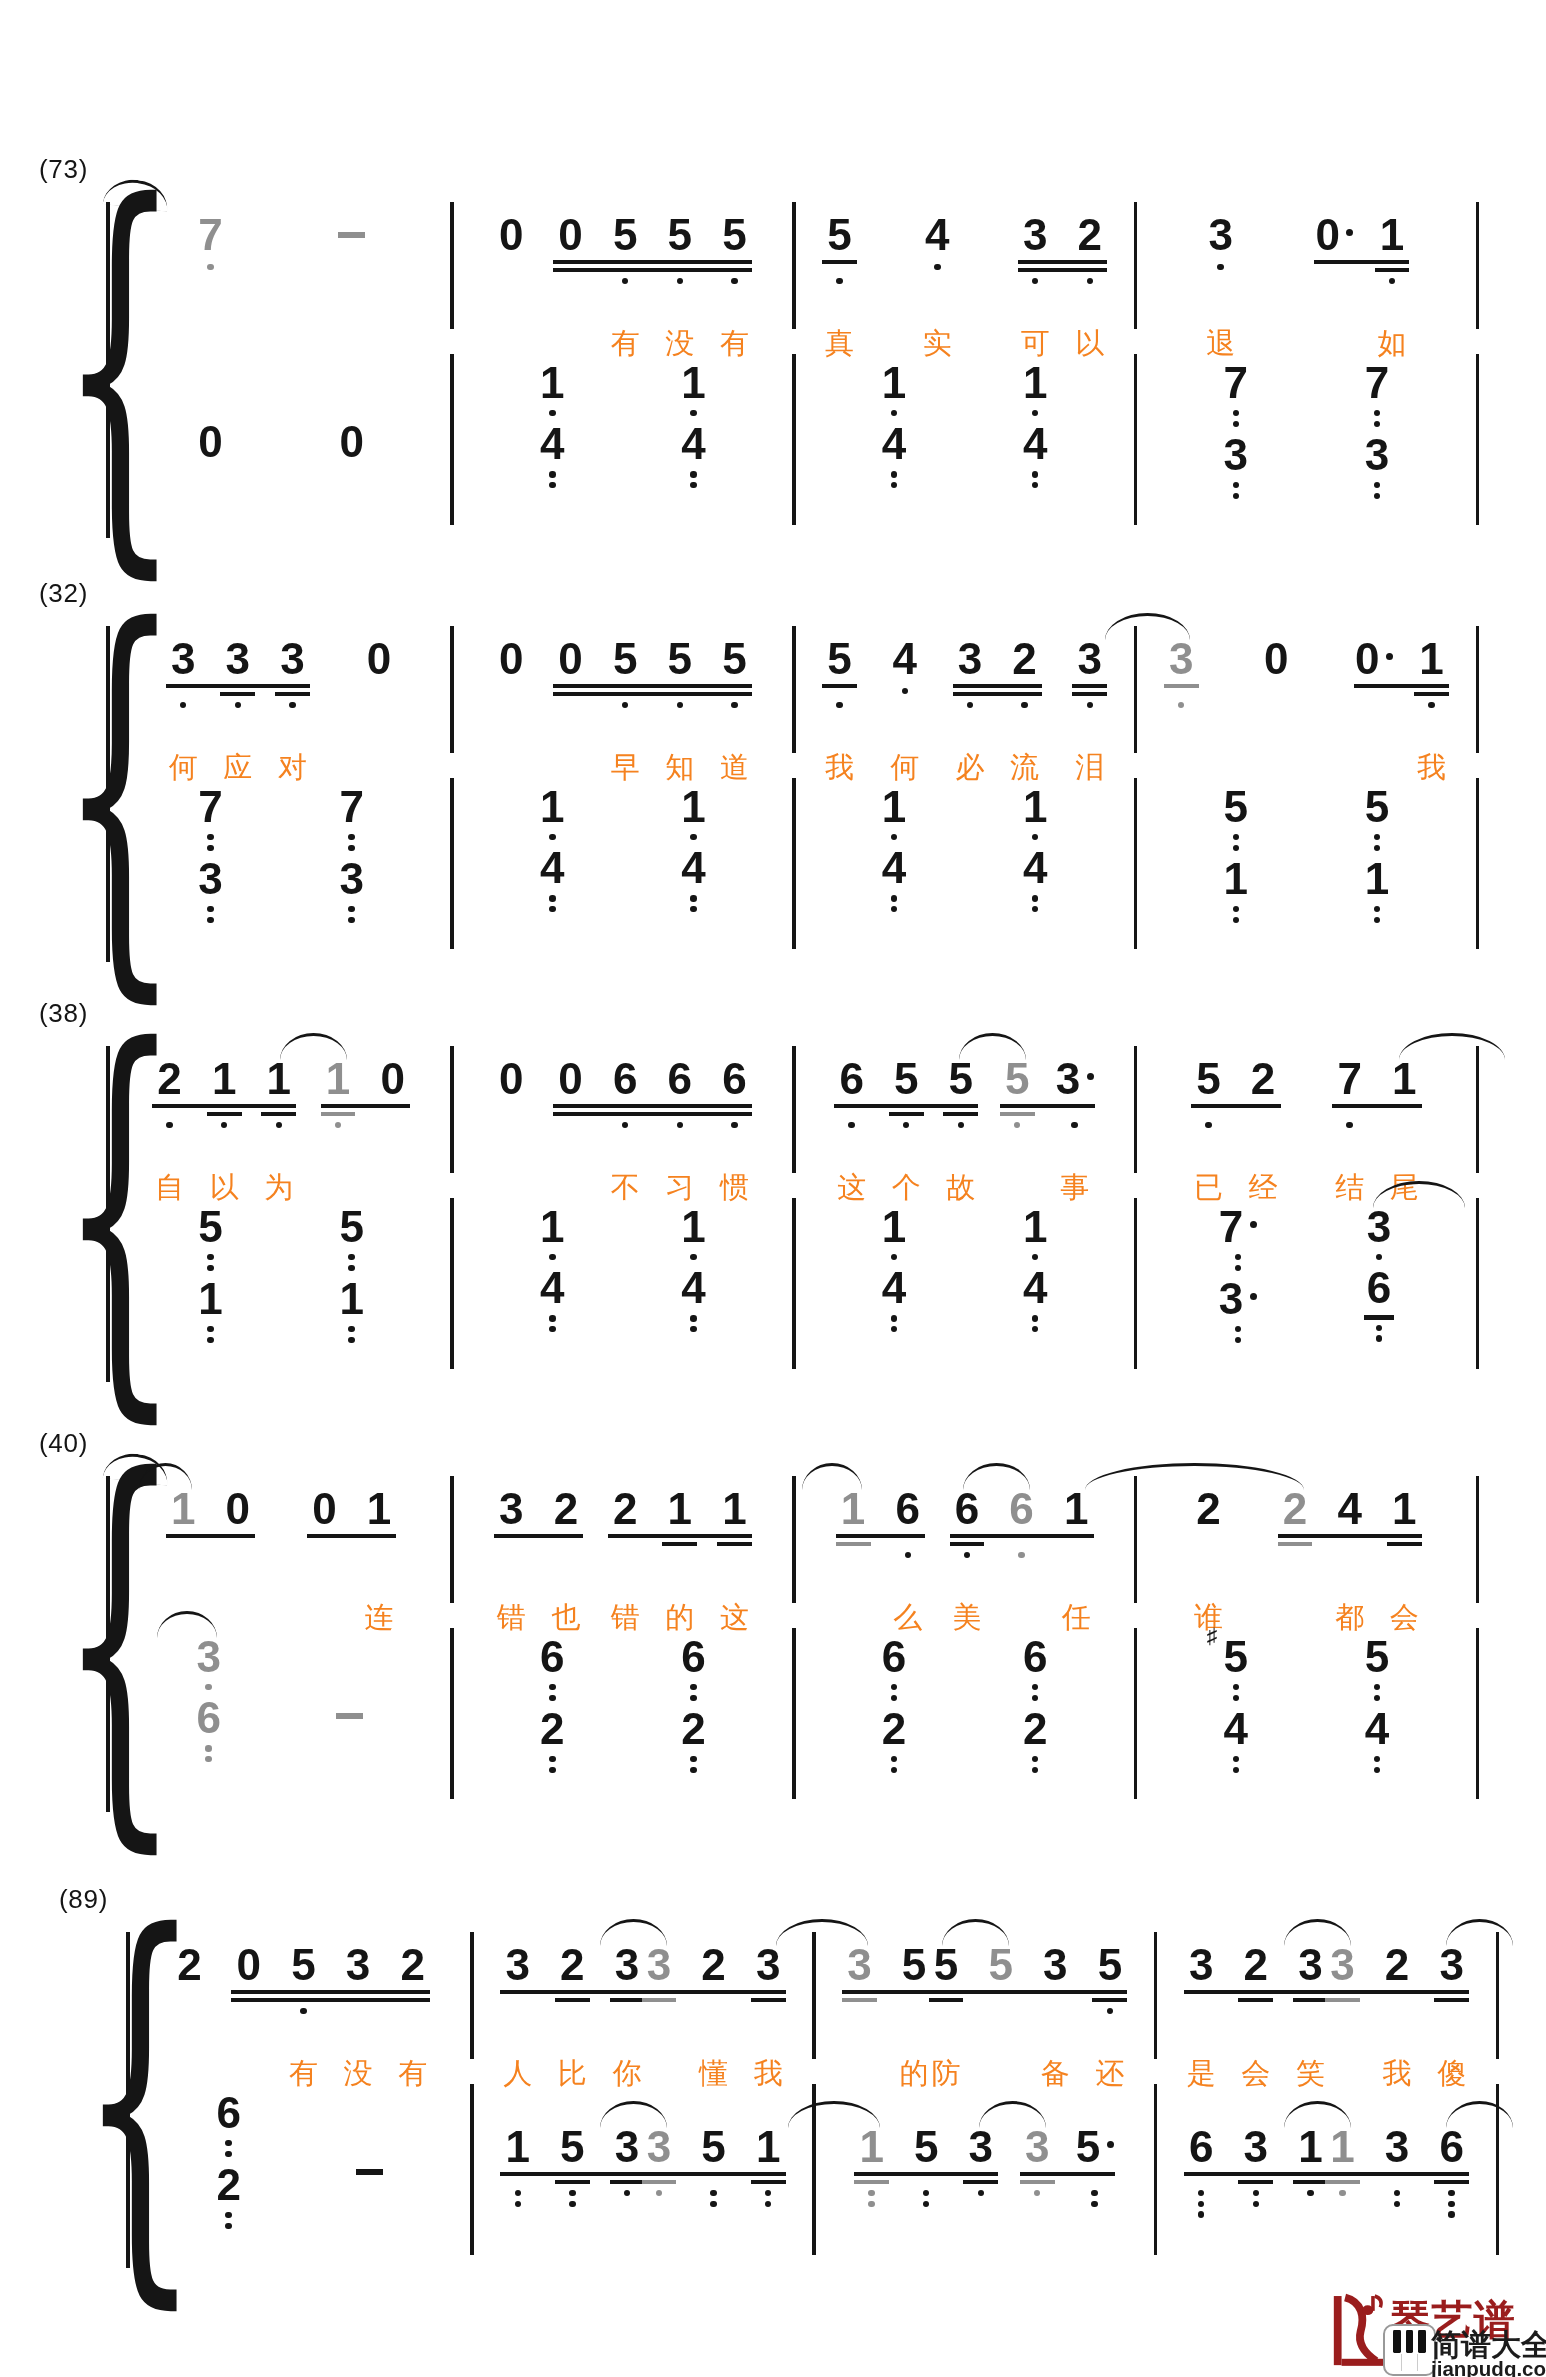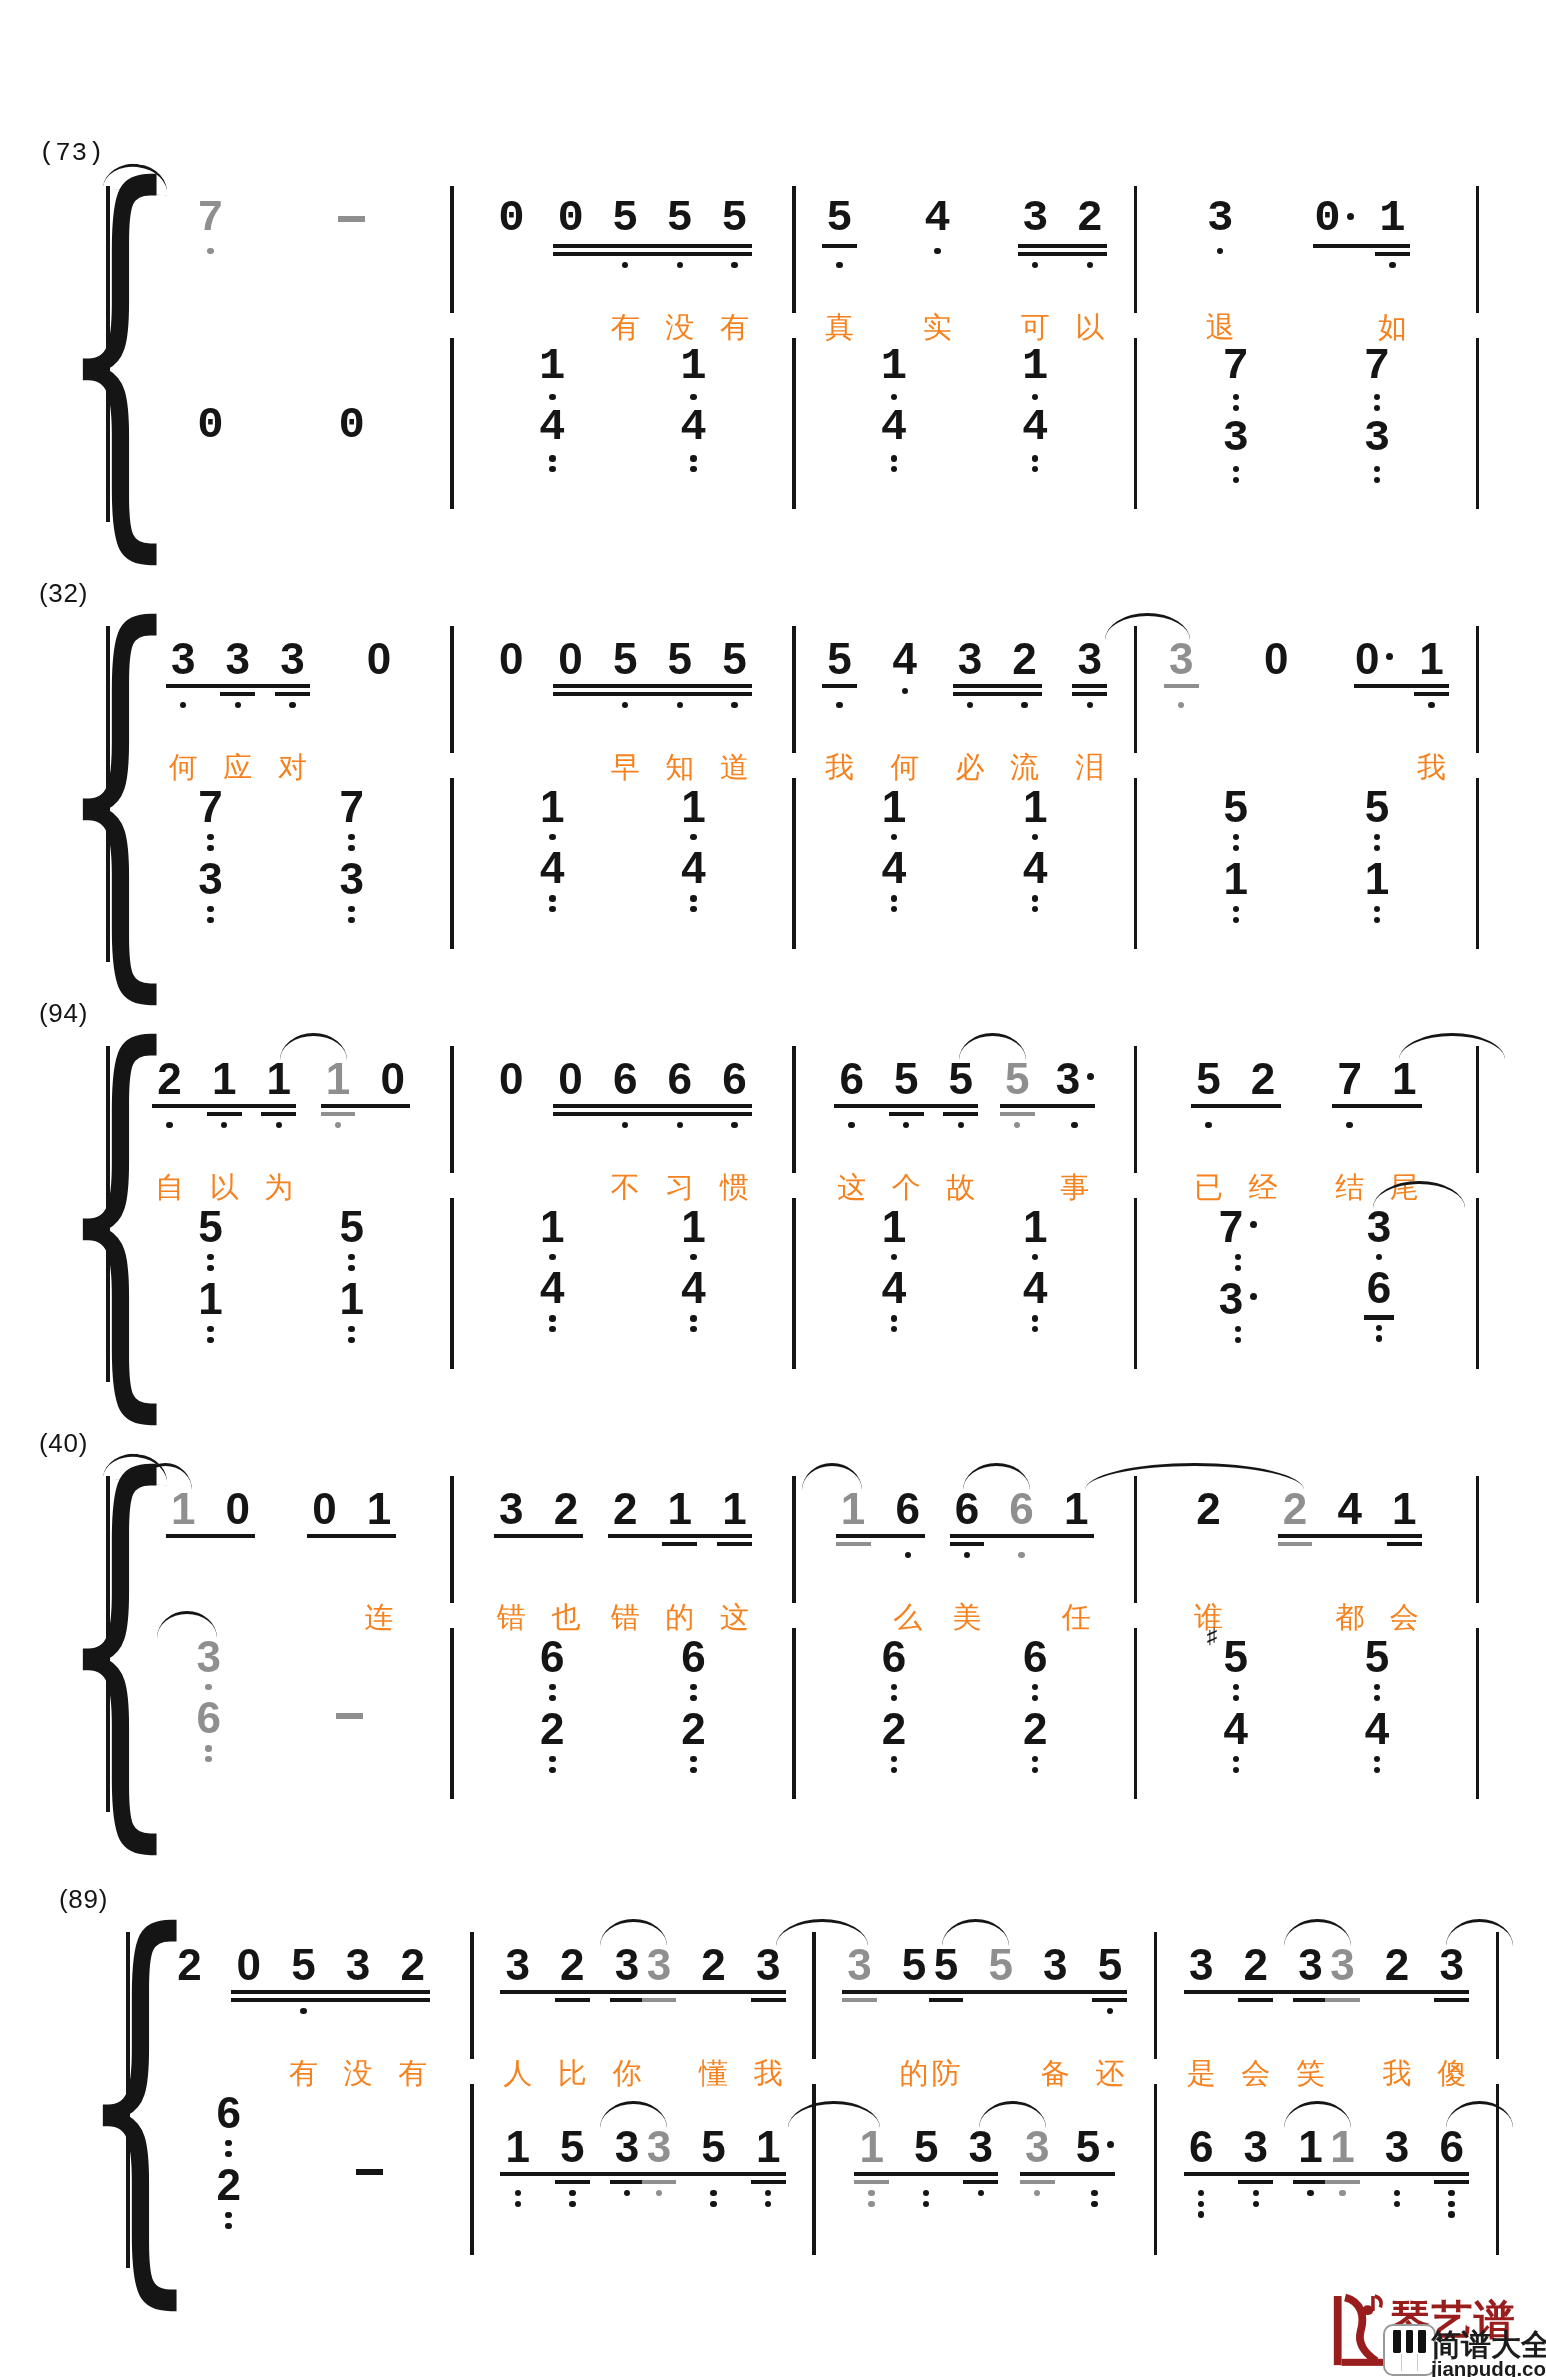--- a/index.html
+++ b/index.html
@@ -67,21 +67,21 @@
            border:2.1px solid #999;border-radius:10px;z-index:2;}
   .bk{position:absolute;top:3.5px;width:7.8px;height:23px;background:#111;border-radius:1.4px;}
   .wl{position:absolute;top:28px;bottom:2.8px;width:1.4px;background:#ccc;}
   .wm-site{position:absolute;left:100px;top:38px;font-size:30px;font-weight:700;color:#1c1c1c;z-index:3;white-space:nowrap;}
   .wm-url{position:absolute;left:100px;top:70px;font-size:20.5px;font-weight:700;color:#1c1c1c;z-index:3;white-space:nowrap;}
 </style>
 </head>
 <body>
 
 <div id="score">
-    <div class="system" style="top: 132px; font-family: Liberation Mono, monospace;">
+    <div class="system" style="top: 148px;">
       <div class="syslabel">(73)</div>
       <div class="larc"></div>
       <div class="brace"></div>
       <div class="startbar"></div>
       <div class="row top">
         <div class="measure loose">
           <div class="cell gray nobeam">
             <div class="drow">
               <div class="digit">7</div>
             </div>
@@ -704,21 +704,21 @@
                 <div class="odot"></div>
                 <div class="odot"></div>
               </div>
             </div>
           </div>
         </div>
         <div class="vbar"></div>
       </div>
     </div>
     <div class="system" style="top: 992px;">
-      <div class="syslabel">(94)</div>
+      <div class="syslabel">(38)</div>
       <div class="brace"></div>
       <div class="startbar"></div>
       <div class="row top">
         <div class="measure loose">
           <div class="group">
             <div class="cell">
               <div class="drow">
                 <div class="digit">2</div>
               </div>
               <div class="odots">

